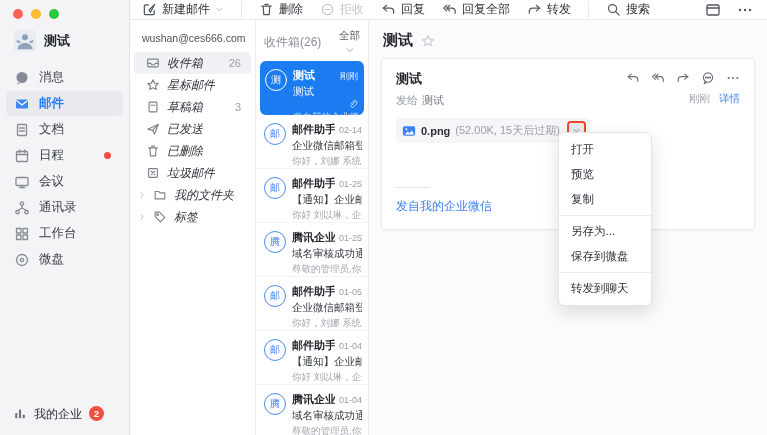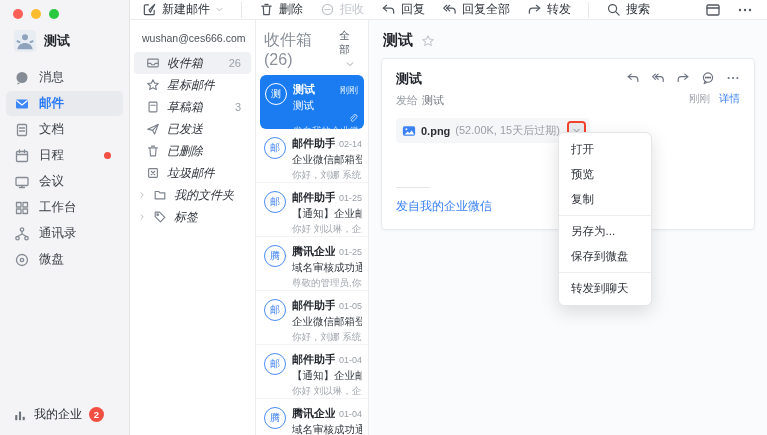--- a/index.html
+++ b/index.html
@@ -16,21 +16,21 @@
   .avatar-photo { width:22px; height:22px; border-radius:4px; background:#e8edf3; display:flex; align-items:flex-end; justify-content:center; overflow:hidden; }
   .profile .pname { font-size:13px; font-weight:bold; color:#23272d; }
   .side-nav { padding:6px 6px; }
   .side-item { display:flex; align-items:center; gap:9px; padding:4px 8px; margin:1px 0; border-radius:5px; position:relative; cursor:default;font-family:Liberation Serif, serif; }
   .side-item .icon { width:16px; height:16px; color:#868c95; display:flex; }
   .side-item .lbl { font-size:12.5px; color:#3a3f46; }
   .side-item.active { background:#e9eaee; }
   .side-item.active .lbl { color:#2b7cf6; font-weight:bold; }
   .side-item.active .icon { color:#2b7cf6; }
   .side-item .dot { position:absolute; right:12px; width:7px; height:7px; border-radius:50%; background:#f24f43; }
-  .side-footer { position:absolute; left:13px; bottom:12px; display:flex; align-items:center; gap:7px;margin-top:20px; }
+  .side-footer { position:absolute; left:13px; bottom:12px; display:flex; gap:7px;margin-top:20px; }
   .side-footer .icon { width:14px; height:14px; color:#6f757d; display:flex; }
   .side-footer .lbl { font-size:12px; color:#2b2f36; }
   .badge { min-width:15px; height:15px; padding:0 3px; border-radius:8px; background:#f24f43; color:#fff;
     font-size:9.5px; display:flex; align-items:center; justify-content:center; font-weight:bold; }
 
   
   .main { flex:1; display:flex; flex-direction:column; min-width:0; }
   .toolbar { height:20px; flex:none; display:flex; align-items:center; background:#fff;
     border-bottom:1px solid #ececef; padding:0 14px 0 12px; gap:17px; }
   .tb-btn { display:flex; align-items:center; gap:5px; font-size:12px; color:#2e333a; cursor:default; }
@@ -48,21 +48,21 @@
   .folder-row { display:flex; align-items:center; gap:7px; padding:4px 10px 4px 12px; margin:0 4px; border-radius:4px; height:22px; }
   .folder-row.active { background:#f0f1f4; }
   .folder-row .twisty { width:8px; color:#9aa0a8; display:flex; margin-left:-8px; }
   .folder-row .icon { width:14px; height:14px; color:#7b828b; display:flex; flex:none; }
   .folder-row .lbl { font-size:12px; color:#2e333a; white-space:nowrap; overflow:hidden;font-style:italic; }
   .folder-row .cnt { margin-left:auto; font-size:11px; color:#9aa0a8; }
 
   
   .maillist { width:113px; flex:none; background:#fff; border-right:1px solid #ececef; display:flex; flex-direction:column; overflow:hidden; }
   .ml-head { display:flex; align-items:center; justify-content:space-between; padding:9px 8px 6px; flex:none; }
-  .ml-title { font-size:16px; color:#8a9099; }
+  .ml-title { font-size:12px; color:#8a9099; }
   .ml-filter { font-size:10.5px; color:#596069; display:flex; align-items:center; gap:2px;flex-direction:column; }
   .ml-filter .icon { width:10px; height:10px; display:flex; color:#8a9099; }
   .ml-items { flex:1; overflow:hidden; }
   .mail-item { display:flex; gap:6px; padding:7px 6px 6px 8px; border-bottom:1px solid #f4f4f6; height:54px; }
   .mail-item .mavatar { width:22px; height:22px; border-radius:50%; border:1.5px solid #4b8df2; color:#3c7ef0;
     font-size:10px; display:flex; align-items:center; justify-content:center; flex:none; margin-top:1px; }
   .mail-item .mbody { flex:1; min-width:0; }
   .mrow1 { display:flex; align-items:baseline; justify-content:space-between; gap:4px; }
   .msender { font-size:11px; font-weight:bold; color:#23272d; white-space:nowrap; overflow:hidden; }
   .mtime { font-size:9px; color:#9aa0a8; flex:none; }
@@ -175,38 +175,38 @@
             <svg viewBox="0 0 16 16" fill="none" stroke="currentColor" stroke-width="1.3" stroke-linecap="round" stroke-linejoin="round">
               <rect x="2" y="3.5" width="12" height="8" rx="1"></rect>
               <path d="M8 11.5v2M5.5 13.5h5"></path>
             </svg>
           </span>
           <span class="lbl">会议</span>
         </div>
         <div class="side-item">
           <span class="icon">
             <svg viewBox="0 0 16 16" fill="none" stroke="currentColor" stroke-width="1.3" stroke-linecap="round" stroke-linejoin="round">
+              <circle cx="8" cy="3.6" r="1.7"></circle>
+              <circle cx="3.5" cy="12.2" r="1.7"></circle>
+              <circle cx="12.5" cy="12.2" r="1.7"></circle>
+              <path d="M8 5.5V8M8 8l-4 2.3M8 8l4 2.3"></path>
+            </svg>
+          </span>
+          <span class="lbl">通讯录</span>
+        </div>
+        <div class="side-item">
+          <span class="icon">
+            <svg viewBox="0 0 16 16" fill="none" stroke="currentColor" stroke-width="1.3" stroke-linecap="round" stroke-linejoin="round">
               <rect x="2.5" y="2.5" width="4.5" height="4.5"></rect>
               <rect x="9" y="2.5" width="4.5" height="4.5"></rect>
               <rect x="2.5" y="9" width="4.5" height="4.5"></rect>
               <rect x="9" y="9" width="4.5" height="4.5"></rect>
             </svg>
           </span>
           <span class="lbl">工作台</span>
-        </div>
-        <div class="side-item">
-          <span class="icon">
-            <svg viewBox="0 0 16 16" fill="none" stroke="currentColor" stroke-width="1.3" stroke-linecap="round" stroke-linejoin="round">
-              <circle cx="8" cy="3.6" r="1.7"></circle>
-              <circle cx="3.5" cy="12.2" r="1.7"></circle>
-              <circle cx="12.5" cy="12.2" r="1.7"></circle>
-              <path d="M8 5.5V8M8 8l-4 2.3M8 8l4 2.3"></path>
-            </svg>
-          </span>
-          <span class="lbl">通讯录</span>
         </div>
         <div class="side-item">
           <span class="icon">
             <svg viewBox="0 0 16 16" fill="none" stroke="currentColor" stroke-width="1.3" stroke-linecap="round" stroke-linejoin="round">
               <circle cx="8" cy="8" r="5.5"></circle>
               <circle cx="8" cy="8" r="1.7"></circle>
             </svg>
           </span>
           <span class="lbl">微盘</span>
         </div>

